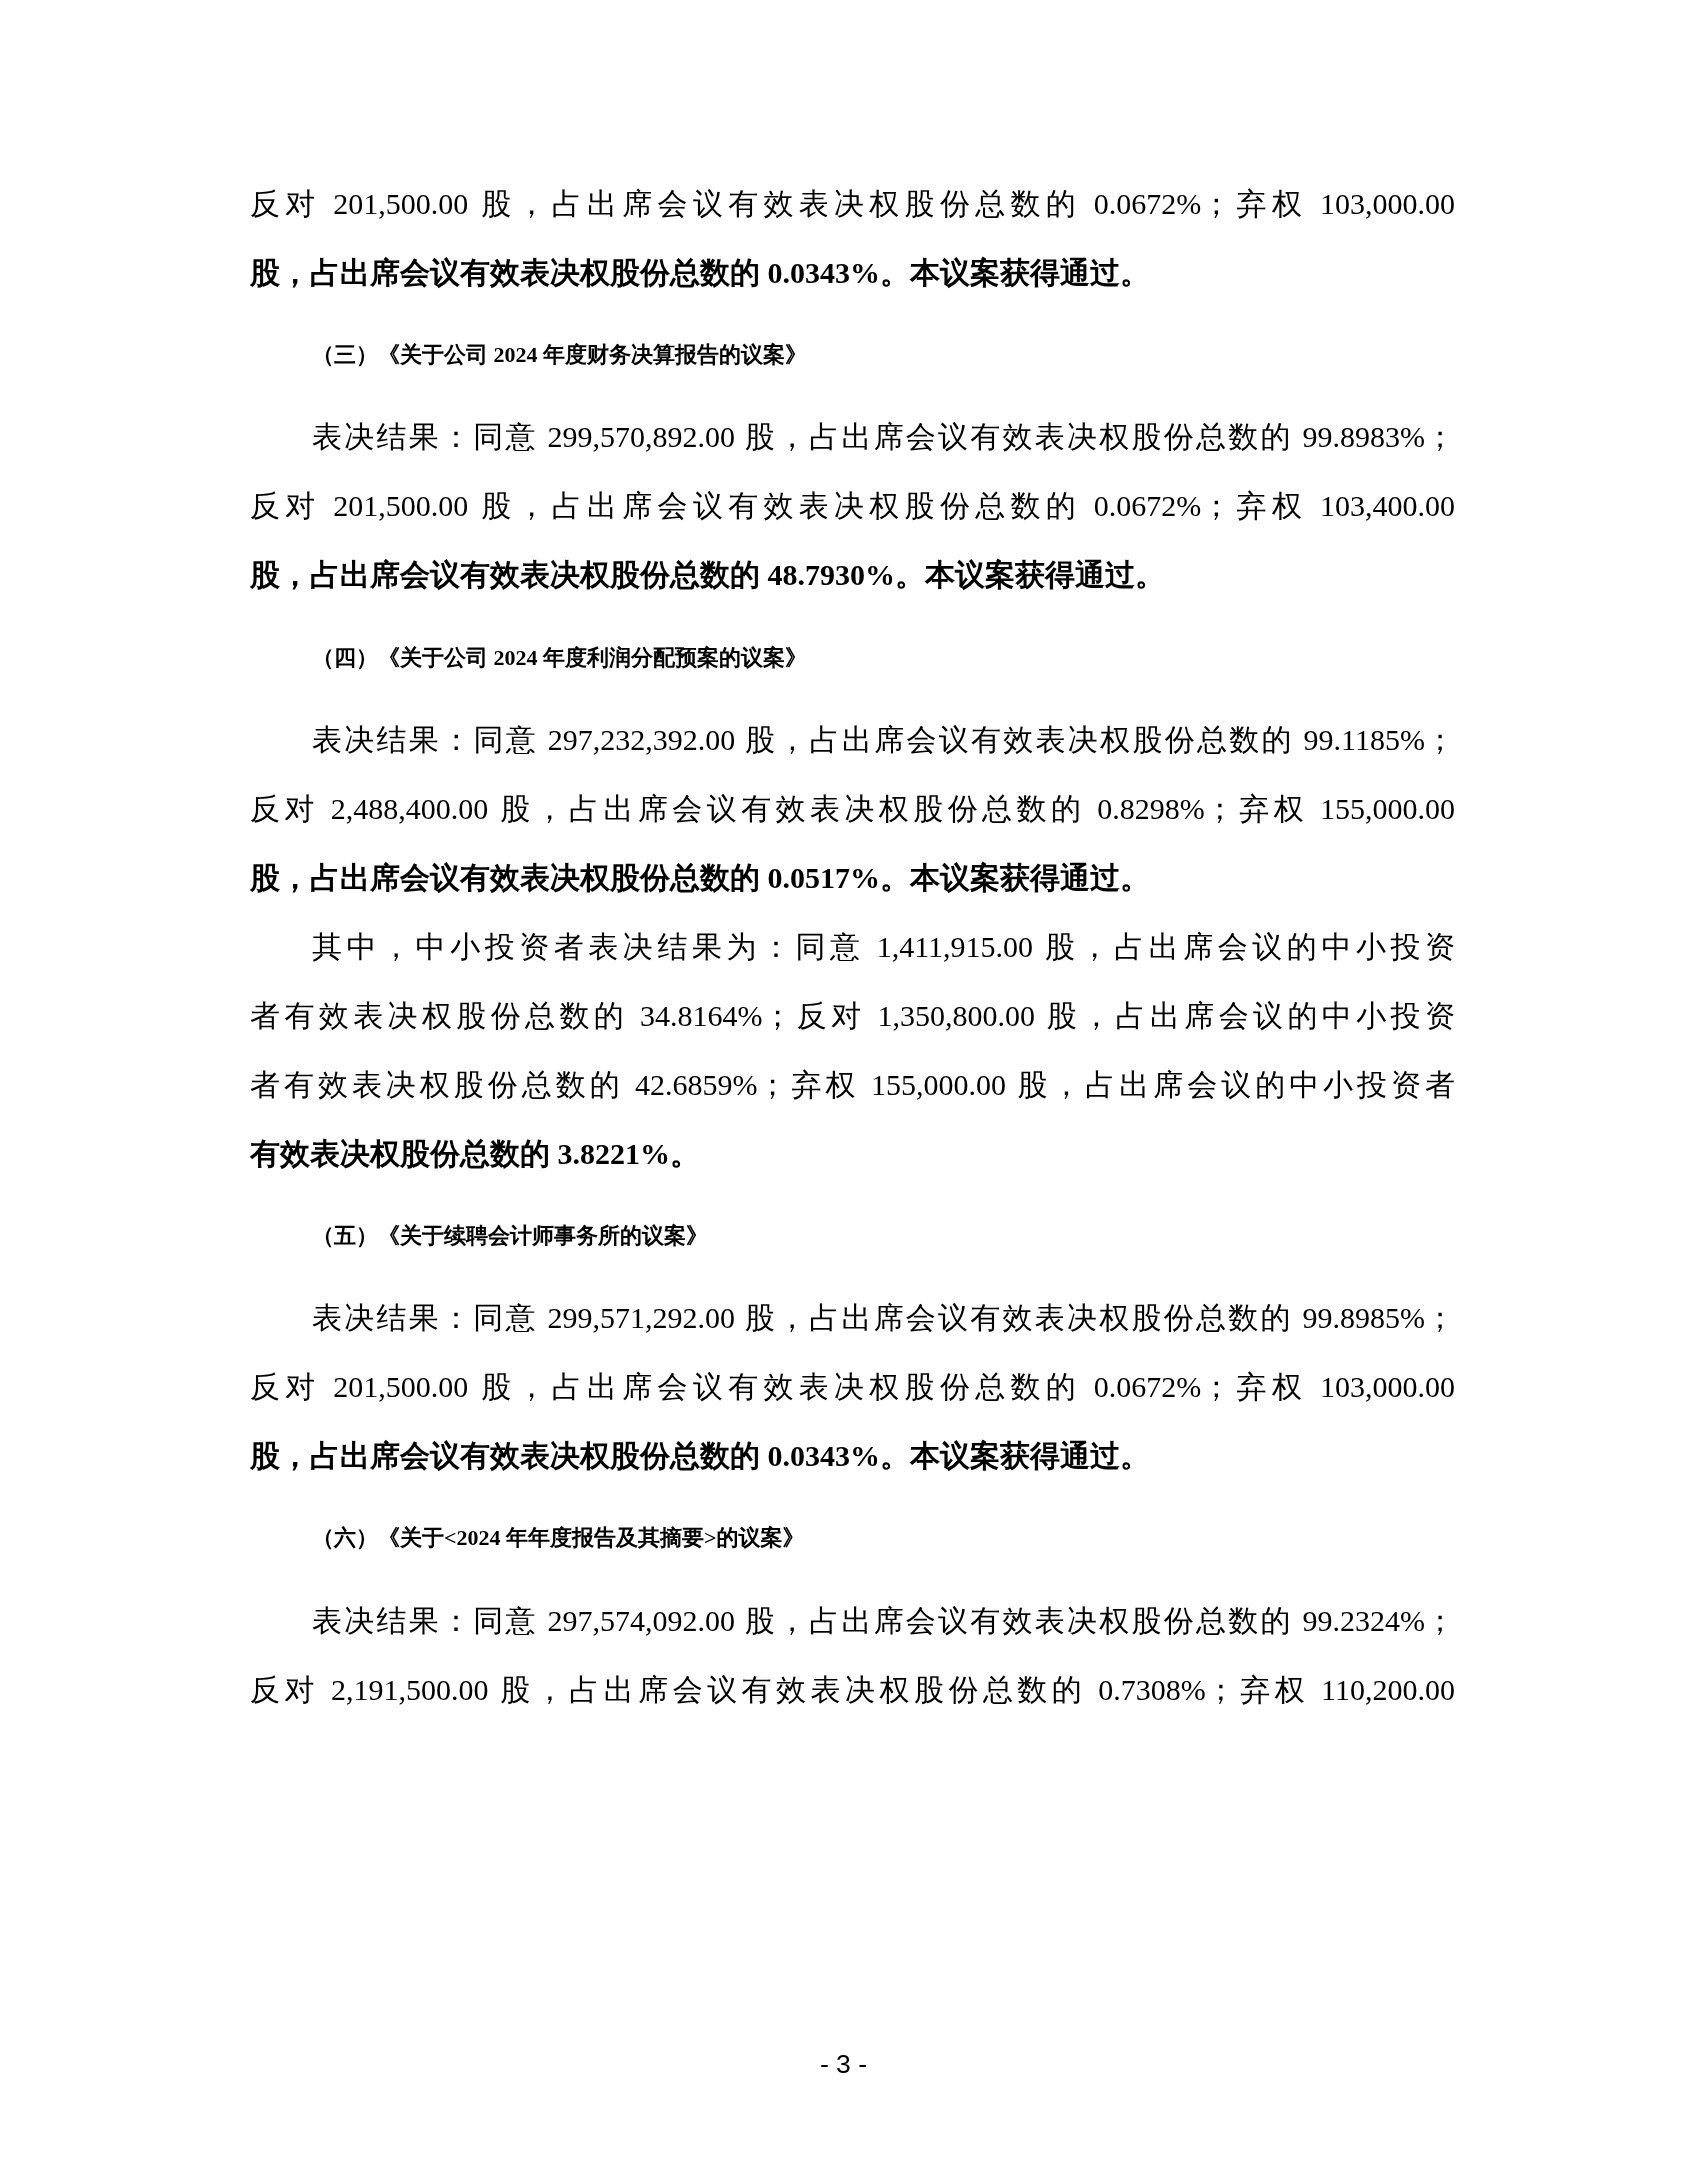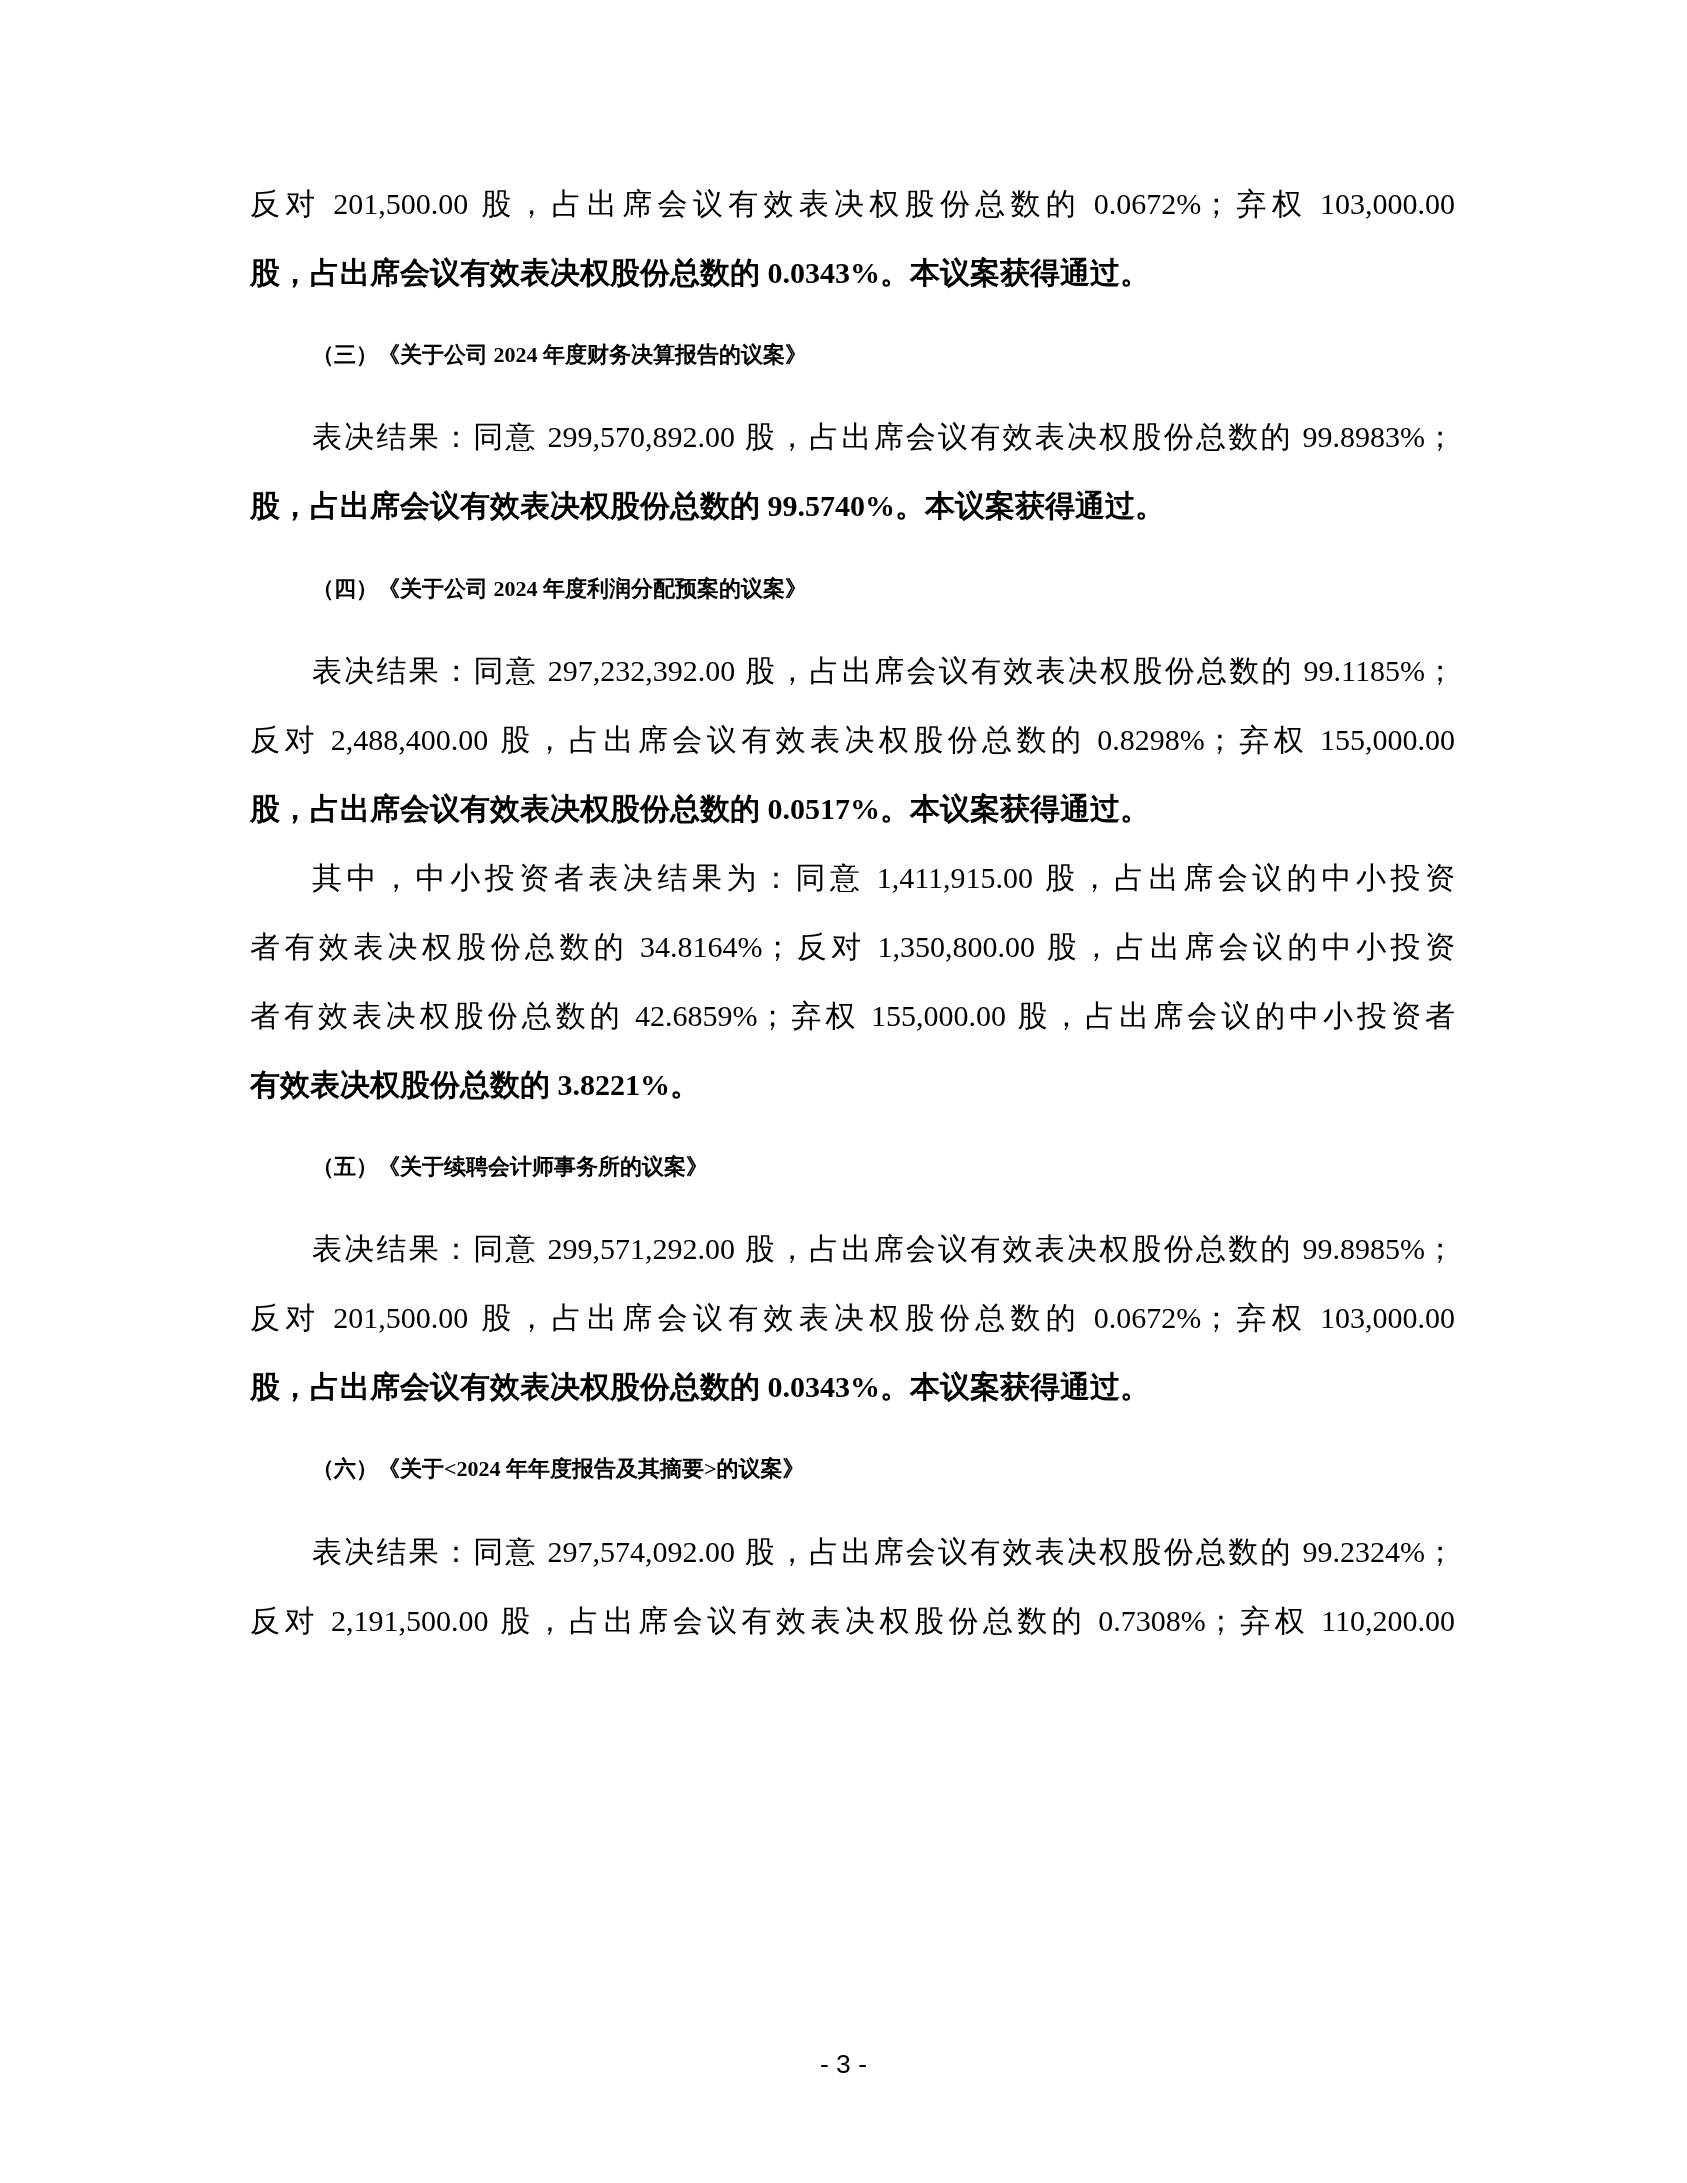--- a/index.html
+++ b/index.html
@@ -64,21 +64,22 @@
 
 <div class="page">
   <div class="content">
       <div class="para">
         <div class="line">反对 201,500.00 股，占出席会议有效表决权股份总数的 0.0672%；弃权 103,000.00</div>
         <div class="line para-end">股，占出席会议有效表决权股份总数的 0.0343%。本议案获得通过。</div>
       </div>
       <div class="heading">（三）《关于公司 2024 年度财务决算报告的议案》</div>
       <div class="para">
         <div class="line indent">表决结果：同意 299,570,892.00 股，占出席会议有效表决权股份总数的 99.8983%；</div>
-        <div class="line para-end">股，占出席会议有效表决权股份总数的 99.5740%。本议案获得通过。</div>
+        <div class="line">反对 201,500.00 股，占出席会议有效表决权股份总数的 0.0672%；弃权 103,400.00</div>
+        <div class="line para-end">股，占出席会议有效表决权股份总数的 48.7930%。本议案获得通过。</div>
       </div>
       <div class="heading">（四）《关于公司 2024 年度利润分配预案的议案》</div>
       <div class="para">
         <div class="line indent">表决结果：同意 297,232,392.00 股，占出席会议有效表决权股份总数的 99.1185%；</div>
         <div class="line">反对 2,488,400.00 股，占出席会议有效表决权股份总数的 0.8298%；弃权 155,000.00</div>
         <div class="line para-end">股，占出席会议有效表决权股份总数的 0.0517%。本议案获得通过。</div>
       </div>
       <div class="para">
         <div class="line indent">其中，中小投资者表决结果为：同意 1,411,915.00 股，占出席会议的中小投资</div>
         <div class="line">者有效表决权股份总数的 34.8164%；反对 1,350,800.00 股，占出席会议的中小投资</div>

